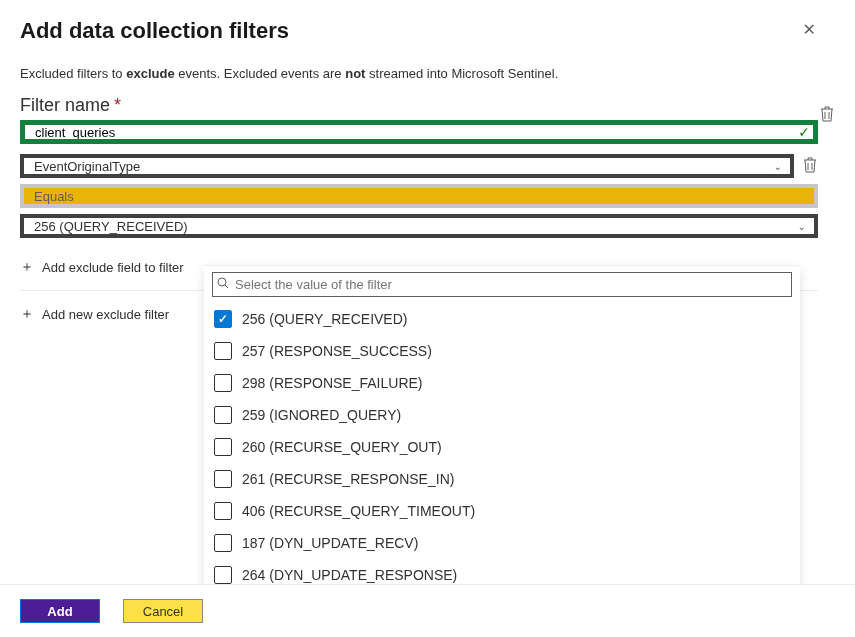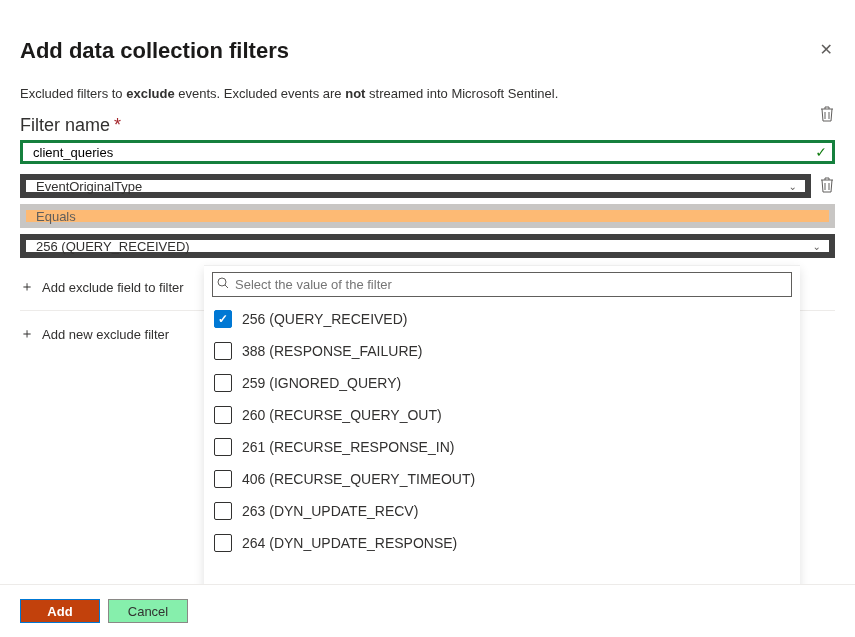--- a/index.html
+++ b/index.html
@@ -1,32 +1,32 @@
 <!DOCTYPE html>
 <html><head>
   <meta charset="utf-8">
   <style>
     * { box-sizing: border-box; margin: 0; padding: 0; }
     body { font-family: "Segoe UI", -apple-system, sans-serif; font-size: 13px; color: #323130; width: 855px; height: 637px; background: #fff; position: relative; }
-    .pane { padding: 18px 20px 0 20px; height: 580px; margin-top: 20px; }
+    .pane { padding: 18px 37px 0 20px; height: 580px; }
     .header-row { display: flex; justify-content: space-between; align-items: flex-start; margin-bottom: 22px; }
     h1 { font-size: 22px; font-weight: 600; color: #1b1a19; }
     .close-x { cursor: pointer; font-size: 16px; padding: 2px; color: #605e5c; }
     .desc { font-size: 13px; margin-bottom: 14px; }
     .desc b { font-weight: 700; }
     .label-row { display: flex; align-items: center; justify-content: space-between; margin-bottom: 4px; }
     .label { font-size: 18px; color: #323130; }
     .req { color: #a4262c; margin-left: 4px; }
     .text-input-wrap { position: relative; margin-bottom: 10px; }
-    .text-input { width: 100%; border: 3px solid #15803d; padding: 6px 26px 6px 10px; font-size: 13px; outline: none; height: 24px; font-family: inherit; }
+    .text-input { width: 100%; border: 5px solid #15803d; padding: 6px 26px 6px 10px; font-size: 13px; outline: none; height: 24px; font-family: inherit; }
     .check-glyph { position: absolute; right: 8px; top: 4px; color: #107c10; font-size: 14px; }
     .select-row { display: flex; align-items: center; gap: 8px; margin-bottom: 6px; }
-    .select-box { flex: 1; border: 6px solid #404040; height: 24px; display: flex; align-items: center; justify-content: space-between; padding: 0 8px 0 10px; cursor: pointer; }
+    .select-box { flex: 1; border: 4px solid #404040; height: 24px; display: flex; align-items: center; justify-content: space-between; padding: 0 8px 0 10px; cursor: pointer; }
     .select-box.alone { width: 100%; }
-    .select-box.disabled { background: #fdba74; color: #605e5c; cursor: default; border-color: #c8c6c4; }
+    .select-box.disabled { background: #eab308; color: #605e5c; cursor: default; border-color: #c8c6c4; }
     .chevron { font-size: 10px; color: #605e5c; }
     .trash { cursor: pointer; color: #605e5c; width: 16px; text-align: center; }
     .trash svg { width: 14px; height: 16px; }
     .link-btn { display: flex; align-items: center; gap: 8px; font-size: 13px; cursor: pointer; color: #323130; padding: 14px 0; border: none; background: none; font-family: inherit; }
     .link-btn .plus { font-size: 14px; font-weight: 400; }
     .divider { border: none; border-top: 1px solid #edebe9; margin: 0; }
     .dropdown-pop { position: absolute; left: 204px; top: 265px; width: 596px; background: #fff; border-top: 1px solid #eee;  box-shadow: 0 4px 10px rgba(0,0,0,0.12); }
     .search-wrap { padding: 6px 8px; }
     .search-box { display: flex; align-items: center; gap: 6px; border: 1px solid #605e5c; padding: 4px 4px; }
     .search-box input { border: none; outline: none; flex: 1; font-size: 13px; font-family: inherit; background: transparent; }
@@ -35,22 +35,22 @@
     .options-scroll::-webkit-scrollbar { width: 14px; }
     .options-scroll::-webkit-scrollbar-track { background: #f3f2f1; }
     .options-scroll::-webkit-scrollbar-thumb { background: #c8c6c4; }
     .opt { display: flex; align-items: center; gap: 10px; padding: 6px 10px; cursor: pointer; height: 32px; }
     .cb { width: 18px; height: 18px; border: 1px solid #323130; display: flex; align-items: center; justify-content: center; border-radius: 2px; flex-shrink: 0; }
     .cb.checked { background: #0078d4; border-color: #0078d4; color: #fff; }
     .cb.checked::after { content: "✓"; font-size: 12px; font-weight: bold; }
     .opt-label { font-size: 14px; }
     .footer { position: absolute; bottom: 0; left: 0; right: 0; border-top: 1px solid #edebe9; padding: 14px 20px; display: flex; gap: 8px; background: #fff; }
     .btn { min-width: 80px; height: 24px; font-size: 13px; cursor: pointer; font-family: inherit; border: 1px solid; }
-    .btn-primary { background: #c2410c; color: #fff; border-color: #0078d4; font-weight: 600; }
-    .btn-secondary { background: #86efac; color: #323130; border-color: #8a8886; }
+    .btn-primary { background: #4c1d95; color: #fff; border-color: #0078d4; font-weight: 600; }
+    .btn-secondary { background: #fde047; color: #323130; border-color: #8a8886; margin-left: 15px; }
     .trash-top { position: absolute; right: 20px; top: 106px; }
   </style>
 </head>
 <body>
 
 <div class="pane">
   <div class="header-row">
     <h1>Add data collection filters</h1>
     <span class="close-x">✕</span>
   </div>
@@ -124,41 +124,45 @@
       <input placeholder="Select the value of the filter" style="">
     </div>
   </div>
   <div class="options-scroll" id="opts">
       <div class="opt">
         <span class="cb checked"></span>
         <span class="opt-label">256 (QUERY_RECEIVED)</span>
       </div>
       <div class="opt">
         <span class="cb"></span>
-        <span class="opt-label">388 (RESPONSE_FAILURE)</span>
+        <span class="opt-label">257 (RESPONSE_SUCCESS)</span>
+      </div>
+      <div class="opt">
+        <span class="cb"></span>
+        <span class="opt-label">298 (RESPONSE_FAILURE)</span>
       </div>
       <div class="opt">
         <span class="cb"></span>
         <span class="opt-label">259 (IGNORED_QUERY)</span>
       </div>
       <div class="opt">
         <span class="cb"></span>
         <span class="opt-label">260 (RECURSE_QUERY_OUT)</span>
       </div>
       <div class="opt">
         <span class="cb"></span>
         <span class="opt-label">261 (RECURSE_RESPONSE_IN)</span>
       </div>
       <div class="opt">
         <span class="cb"></span>
         <span class="opt-label">406 (RECURSE_QUERY_TIMEOUT)</span>
       </div>
       <div class="opt">
         <span class="cb"></span>
-        <span class="opt-label">263 (DYN_UPDATE_RECV)</span>
+        <span class="opt-label">187 (DYN_UPDATE_RECV)</span>
       </div>
       <div class="opt">
         <span class="cb"></span>
         <span class="opt-label">264 (DYN_UPDATE_RESPONSE)</span>
       </div>
       <div class="opt"></div>
     </div>
 </div>
 
 <div class="footer">

